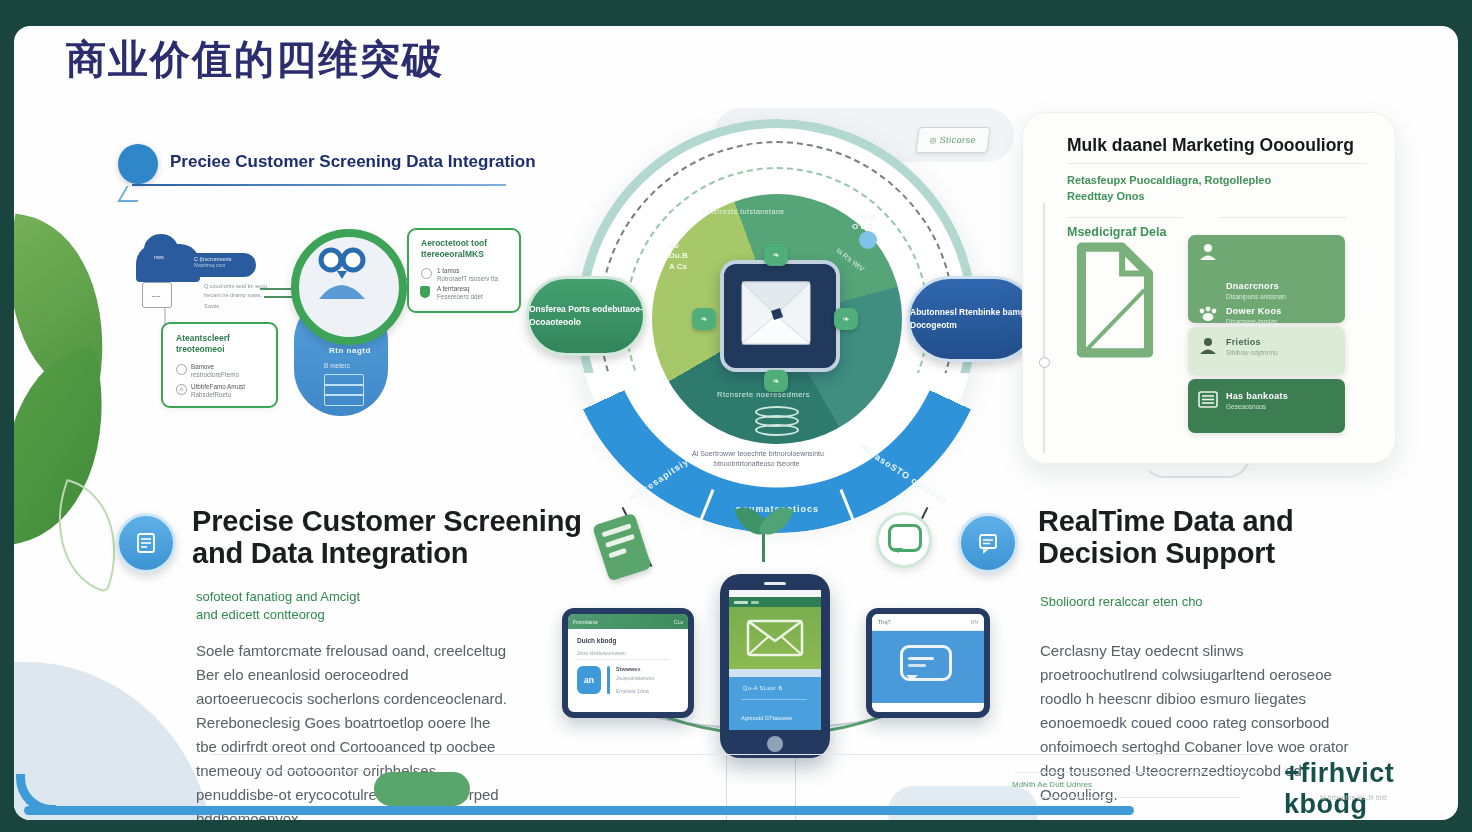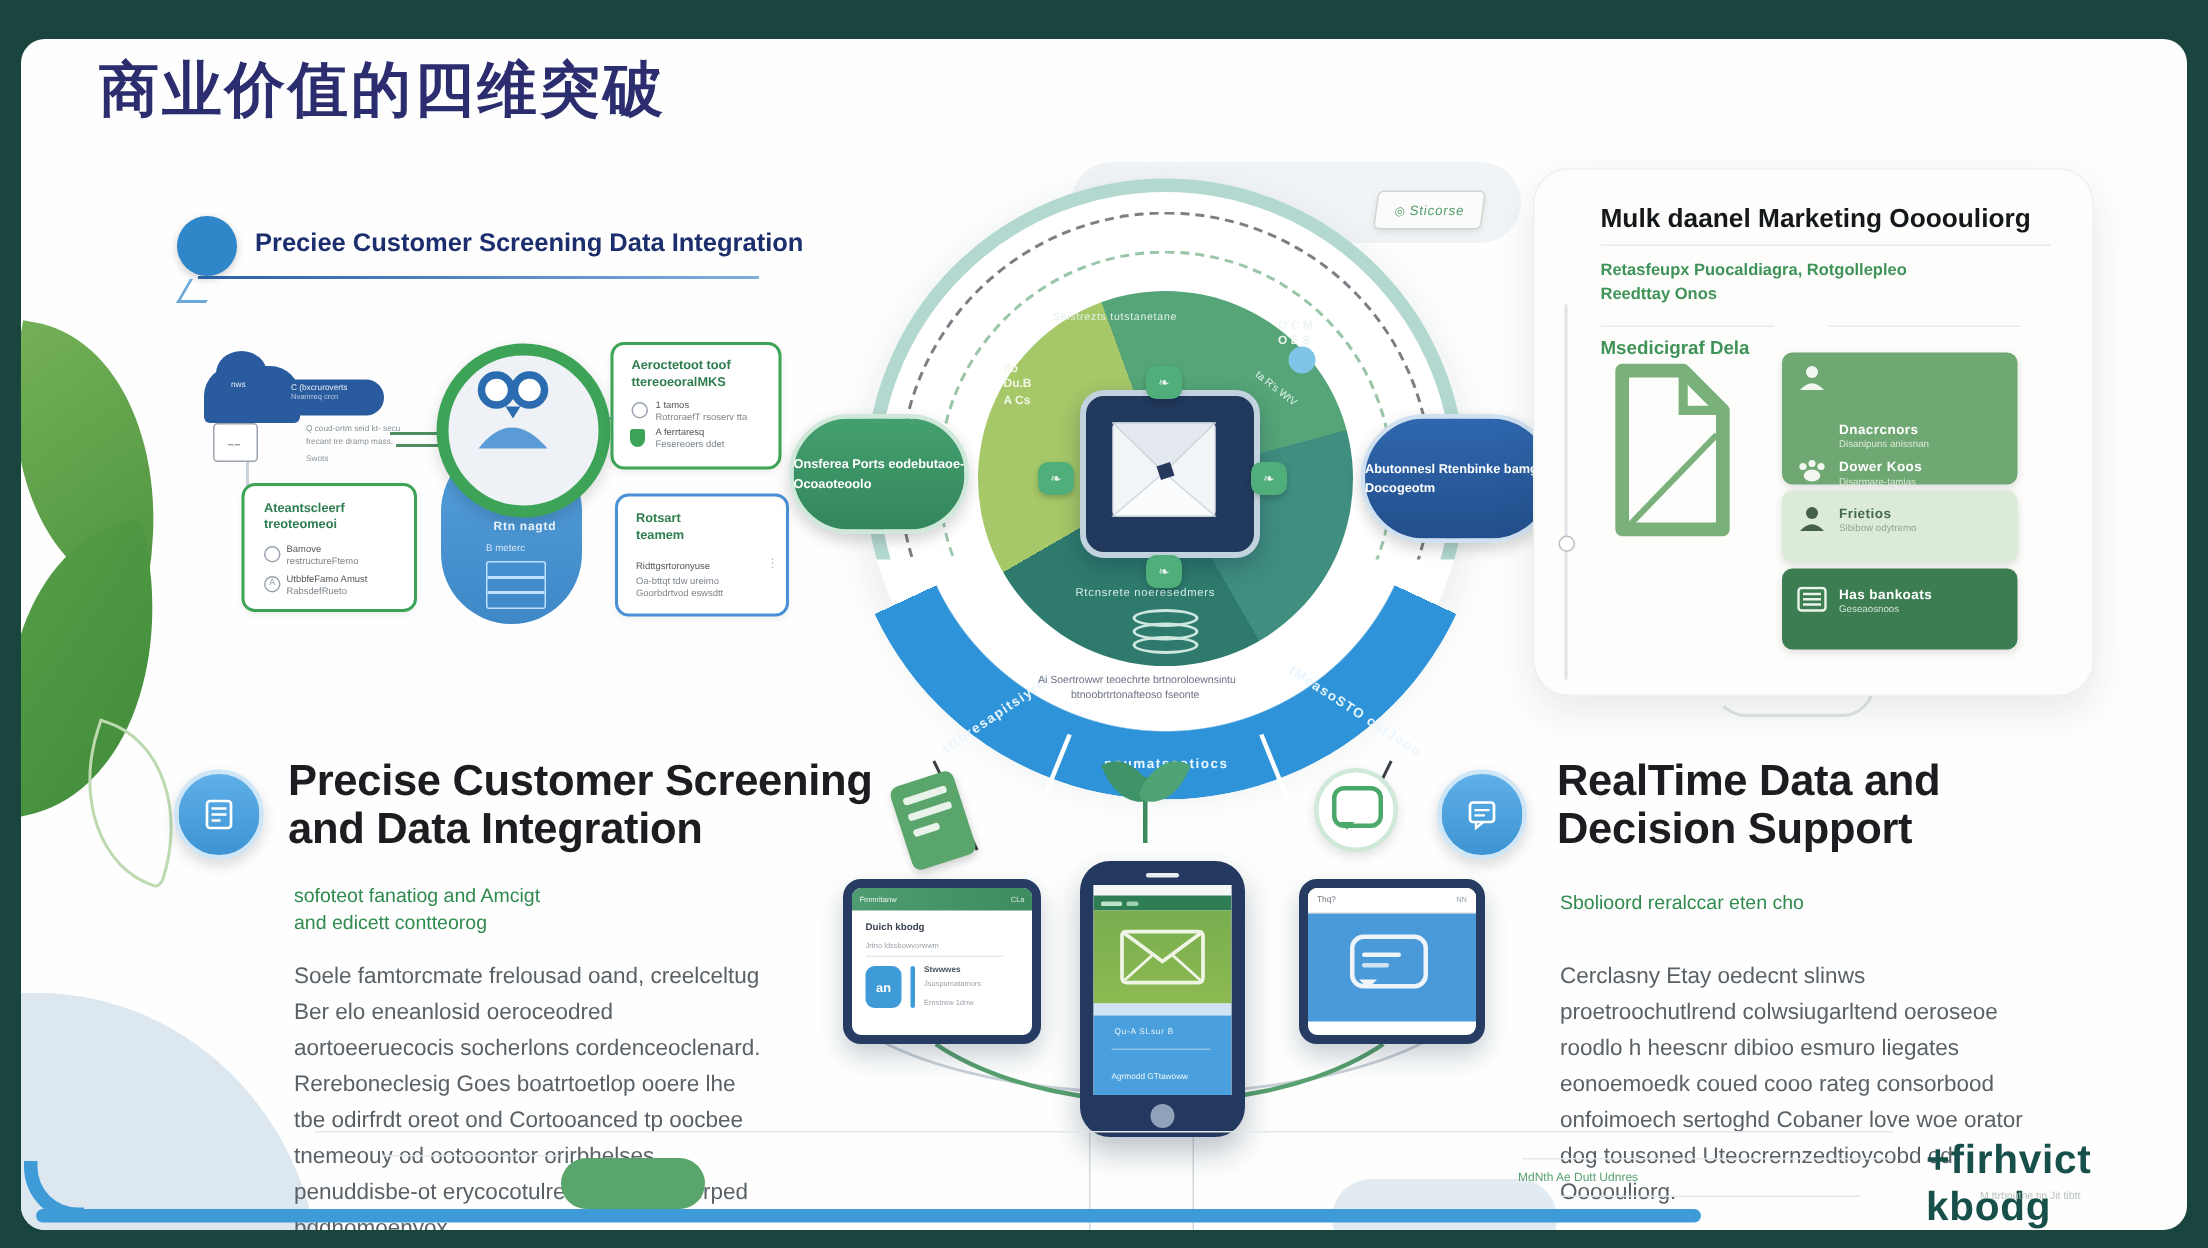--- a/index.html
+++ b/index.html
@@ -32,21 +32,21 @@
   .gicon{position:absolute;width:24px;height:22px;background:#4fae79;border-radius:7px;box-shadow:0 2px 4px rgba(0,0,0,.2);display:flex;align-items:center;justify-content:center;color:#eaf6ee;font-size:9px;}
   .feat-h{font-size:29px;font-weight:700;color:#1b1d20;line-height:1.1;letter-spacing:-.2px;}
   .feat-sub{font-size:13px;font-weight:400;color:#2f8a4e;line-height:1.4;}
   .feat-body{font-size:15px;color:#596066;line-height:1.6;}
   .blueic{position:absolute;width:54px;height:54px;border-radius:50%;background:linear-gradient(#5fb0e8,#3d93d3);border:3px solid #cfe6f6;box-shadow:0 4px 9px rgba(0,0,0,.15);display:flex;align-items:center;justify-content:center;}
   .panel{position:absolute;left:1008px;top:86px;width:372px;height:350px;background:#fdfdfc;border:1px solid #eef0ee;border-radius:24px;box-shadow:0 10px 26px rgba(40,60,60,.10);}
   .pcard{position:absolute;left:165px;width:157px;border-radius:7px;box-shadow:0 2px 6px rgba(0,0,0,.12);}
   .prow{display:flex;align-items:flex-start;gap:8px;padding:8px 8px 4px 10px;}
   .ptitle{font-size:9px;font-weight:700;letter-spacing:.3px;}
   .psub{font-size:6.5px;margin-top:2px;}
-  .devframe{position:absolute;background:#fff;border:6px solid #263c63;border-radius:12px;box-shadow:0 8px 16px rgba(20,40,70,.22);overflow:hidden;}
+  .devframe{position:absolute;background:#fff;border:6px solid #263c63;border-radius:12px;box-shadow:0 8px 16px rgba(20,40,70,.22);overflow:hidden;margin-top:22px;}
   .hline{position:absolute;background:#e3e6ea;height:1px;}
   .vline{position:absolute;background:#d6dadd;width:1px;}
   .leaf{position:absolute;background:linear-gradient(135deg,#74b057,#4f9440);}
   .tiny{font-size:5.5px;color:#8a939b;line-height:1.5;}
   .logo{font-size:27px;font-weight:700;color:#17504a;letter-spacing:.5px;}
 </style>
 </head>
 <body>
 
 <div class="frame">
@@ -120,28 +120,20 @@
       <div class="t cardtitle" style="left:13px;top:9px;">Ateantscleerf
 treoteomeoi</div>
       <div class="abs" style="left:13px;top:40px;width:9px;height:9px;border:1.5px solid #9aa3ad;border-radius:50%;"></div>
       <div class="t cardsub" style="left:28px;top:38px;color:#555;">Bamove</div>
       <div class="t cardsub" style="left:28px;top:46px;">restructureFtemo</div>
       <div class="abs" style="left:13px;top:60px;width:9px;height:9px;border:1.5px solid #9aa3ad;border-radius:50%;font-size:6px;color:#9aa3ad;text-align:center;line-height:9px;">A</div>
       <div class="t cardsub" style="left:28px;top:58px;color:#555;">UtbbfeFamo   Amust</div>
       <div class="t cardsub" style="left:28px;top:66px;">RabsdefRueto</div>
     </div>
 
-    <div class="card bcard" style="left:396px;top:303px;width:112px;height:78px;">
-      <div class="t cardtitle" style="left:12px;top:9px;">Rotsart
-teamem</div>
-      <div class="t cardsub" style="left:12px;top:42px;color:#555;">Ridttgsrtoronyuse</div>
-      <div class="t cardsub" style="left:12px;top:52px;">Oa-bttqt tdw ureimo</div>
-      <div class="t cardsub" style="left:12px;top:60px;">Goorbdrtvod eswsdtt</div>
-      <div class="t" style="left:99px;top:40px;font-size:8px;color:#aab2ba;">⋮</div>
-    </div>
 
     <div class="abs" style="left:700px;top:82px;width:300px;height:54px;background:#f1f4f6;border-radius:27px;"></div>
     <div class="hub-bg"></div>
     <div class="dashwrap">
       <div class="ringtop"></div>
       <div class="dash1"></div>
       <div class="dash2"></div>
     </div>
     <div class="pie"></div>
 

